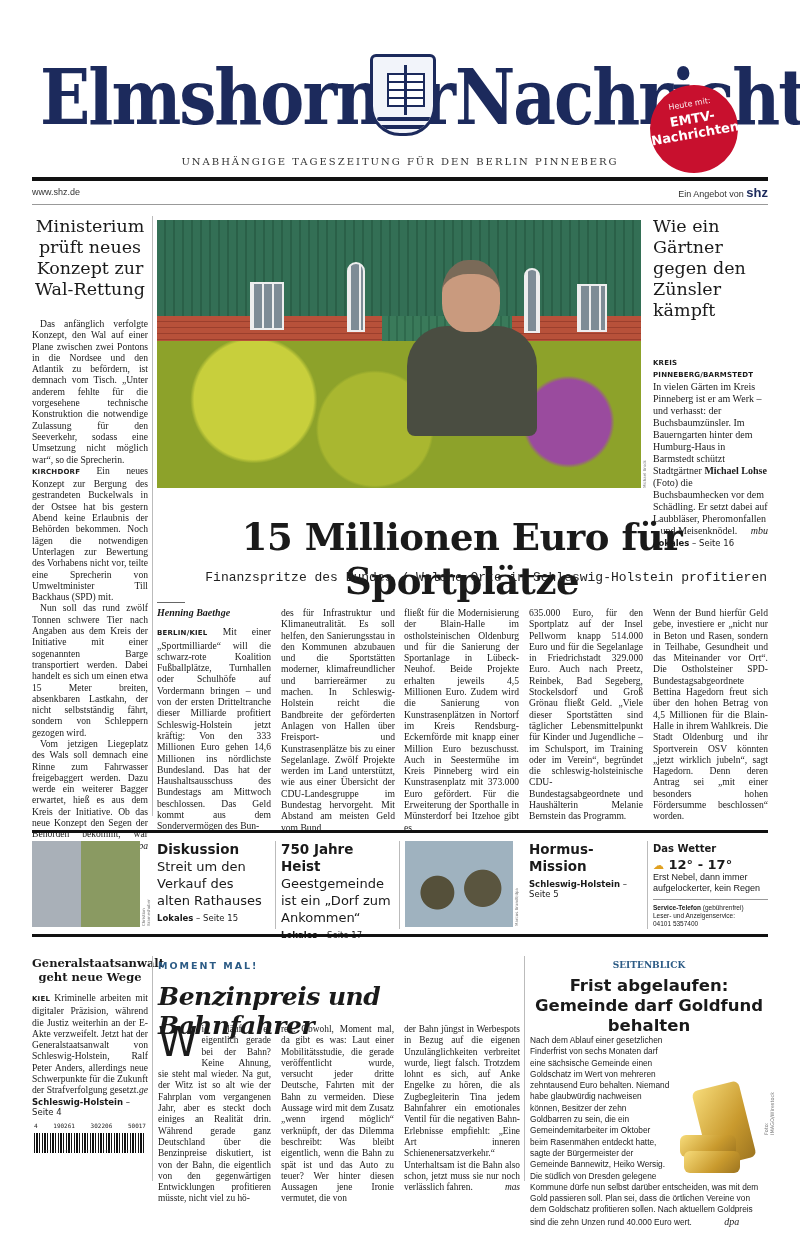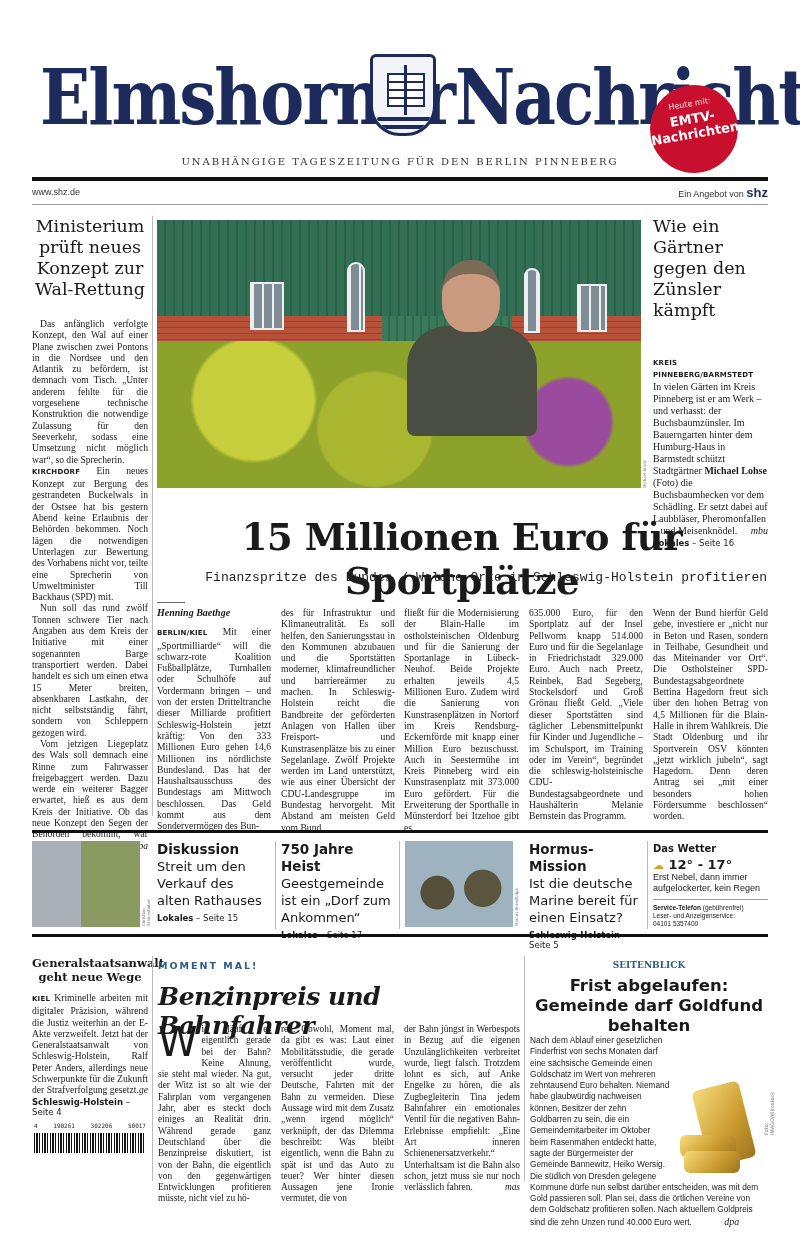--- a/index.html
+++ b/index.html
@@ -152,21 +152,20 @@
 <div class="teaser" style="left:281px;width:114px">
   <div class="kicker">750 Jahre Heist</div>
   <div class="txt">Geestgemeinde ist ein „Dorf zum Ankommen“</div>
   <div class="src"><b>Lokales</b><span> – Seite 17</span></div>
 </div>
 <div class="abs vline" style="left:399px;top:841px;height:88px"></div>
 <div class="thumb" style="left:405px;width:108px;background:radial-gradient(circle at 30% 60%,#55503a 0 18%,transparent 19%),radial-gradient(circle at 72% 55%,#5a553f 0 20%,transparent 21%),#9fb2bf"></div>
 <div class="abs credit" style="left:514px;top:880px;height:46px">Marcus Brandt/dpa</div>
 <div class="teaser" style="left:529px;width:114px">
   <div class="kicker">Hormus-Mission</div>
-  <div class="txt">Ist die deutsche Marine bereit für einen Einsatz?</div>
   <div class="src"><b>Schleswig-Holstein</b><span> – Seite 5</span></div>
 </div>
 <div class="abs vline" style="left:647px;top:841px;height:88px"></div>
 <div class="abs weather" style="left:653px;top:843px;width:115px">
   <h4>Das Wetter</h4>
   <div class="temp"><span style="color:#e0a020;font-size:11px">☁</span> <span>12° - 17°</span></div>
   <div class="desc">Erst Nebel, dann immer aufgelockerter, kein Regen</div>
   <div class="svc"><b>Service-Telefon</b><span> (gebührenfrei)</span><br><span>Leser- und Anzeigenservice:</span><br><span>04101 5357400</span></div>
 </div>
 <div class="abs teaser-rule" style="top:934px"></div>

